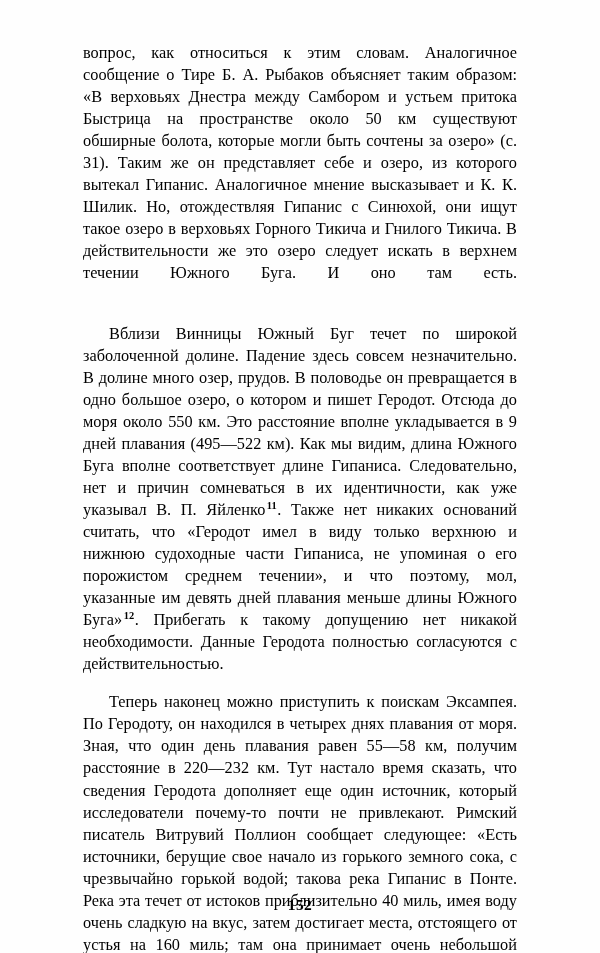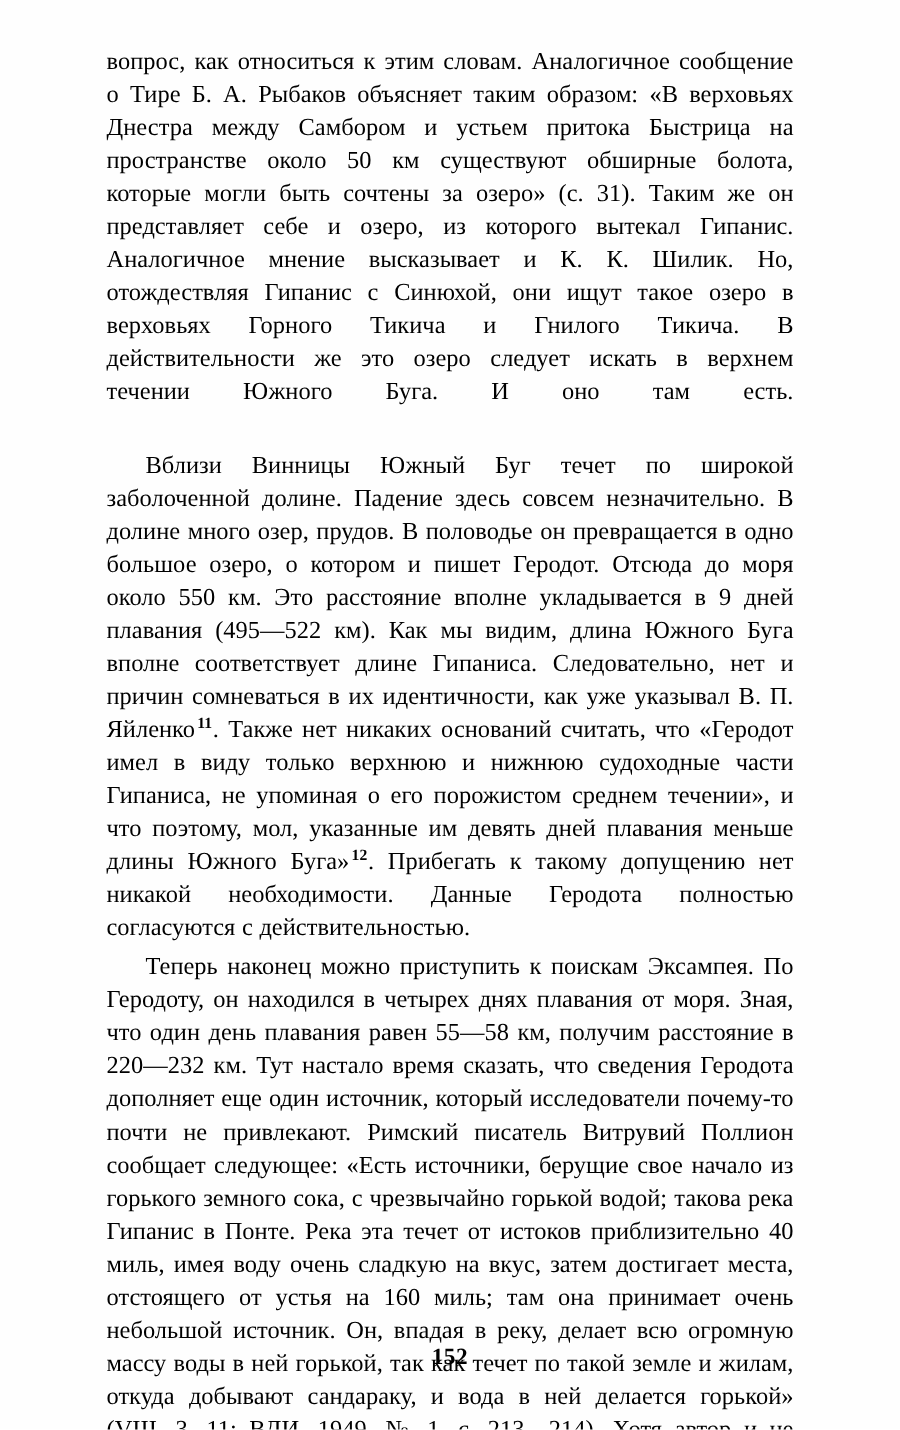--- a/index.html
+++ b/index.html
@@ -28,21 +28,21 @@
   }
 
   #text-column {
     position: absolute;
     left: 67px;
     top: 26px;
     width: 466px;
   }
 
   p.para {
-    margin: 4px;
+    margin: 16px;
     padding: 0;
     text-align: justify;
     text-justify: inter-word;
     font-size: 16.3px;
     line-height: 22.05px;
     letter-spacing: 0.02px;
     word-spacing: 0.3px;
     hyphens: manual;
     -webkit-hyphens: manual;
   }

